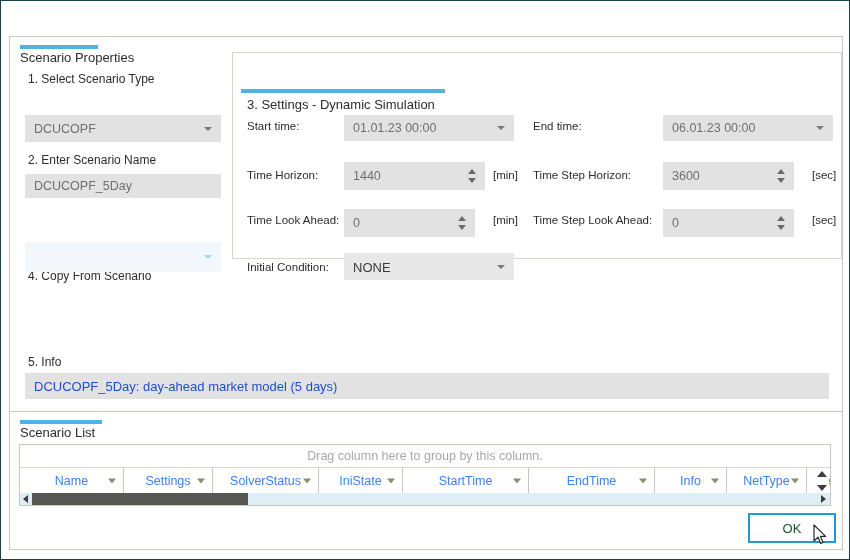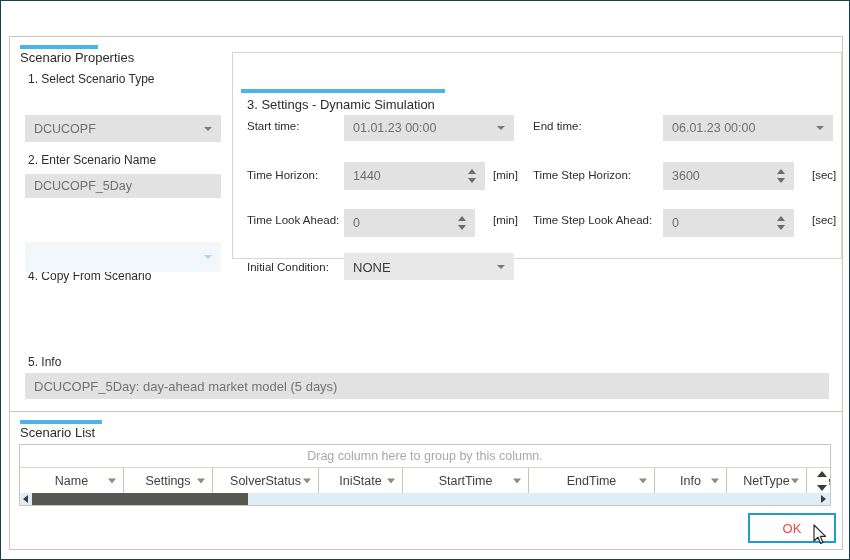--- a/index.html
+++ b/index.html
@@ -218,21 +218,21 @@
   .info-box {
     position: absolute;
     background: #e2e2e2;
     box-sizing: border-box;
   }
   .info-box .ival {
     position: absolute;
     left: 9px; top: 50%;
     transform: translateY(-50%);
     font-size: 13px;
-    color: #737373;
+    color: #1d4ed8;
     white-space: nowrap;
   }
 
   
   .settings-box {
     position: absolute;
     left: 222px; top: 15px;
     width: 610px; height: 207px;
     border: 1px solid #d7d5cd;
     box-sizing: border-box;
@@ -285,21 +285,21 @@
     position: relative;
     border-right: 1px solid #c8c6bd;
     box-sizing: border-box;
     display: flex;
     align-items: center;
     justify-content: center;
     background: #ffffff;
   }
   .hcell .htext {
     font-size: 12.5px;
-    color: #404040;
+    color: #3b82f6;
     white-space: nowrap;
     text-align: center;
   }
   .hcell .hfilter {
     position: absolute;
     right: 7px; top: 50%;
     transform: translateY(-50%);
     width: 0; height: 0;
     border-left: 4px solid transparent;
     border-right: 4px solid transparent;
@@ -358,21 +358,21 @@
     background: #ffffff;
     border: 2px solid #1f9ad6;
     box-sizing: border-box;
     display: flex;
     align-items: center;
     justify-content: center;
     cursor: default;
   }
   .okbtn .oktext {
     font-size: 13px;
-    color: #ef4444;
+    color: #14532d;
   }
 
   .cursor {
     position: absolute;
     left: 812px; top: 523px;
     width: 14px; height: 22px;
     pointer-events: none;
   }
 </style>
 </head>

